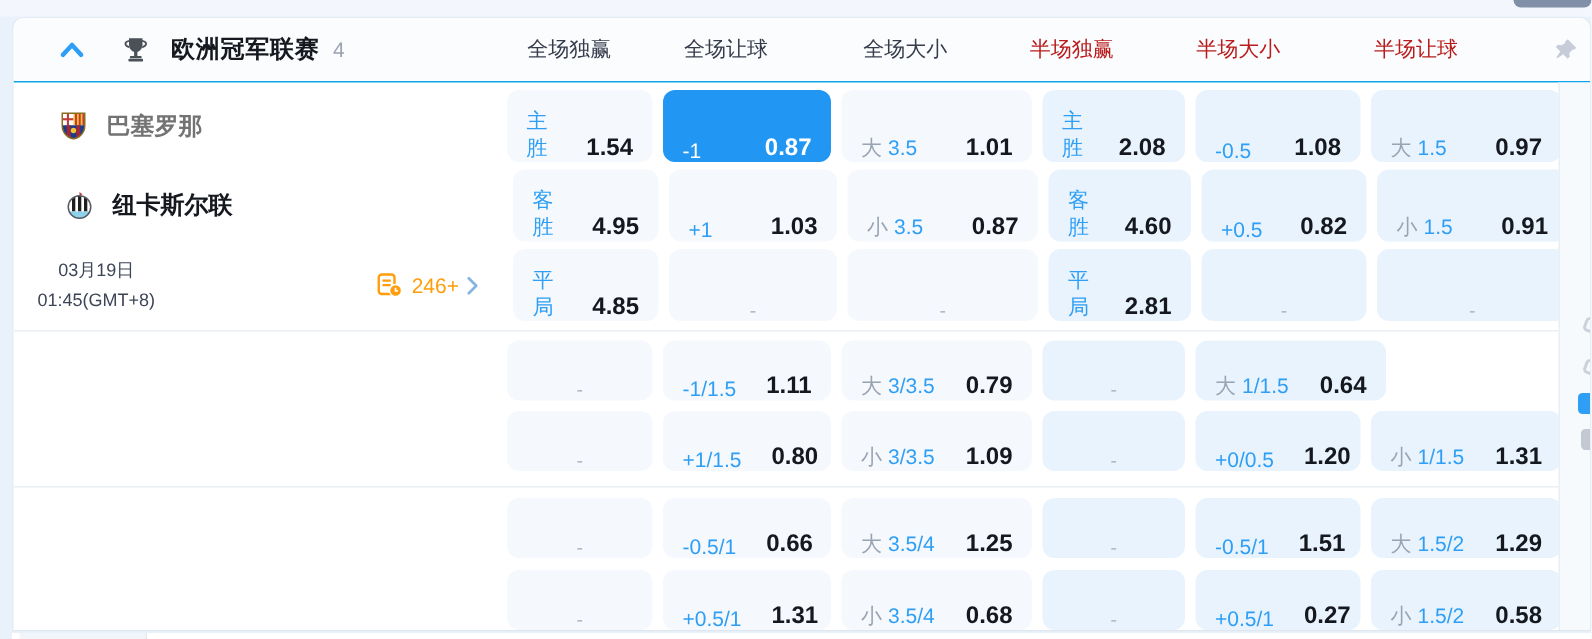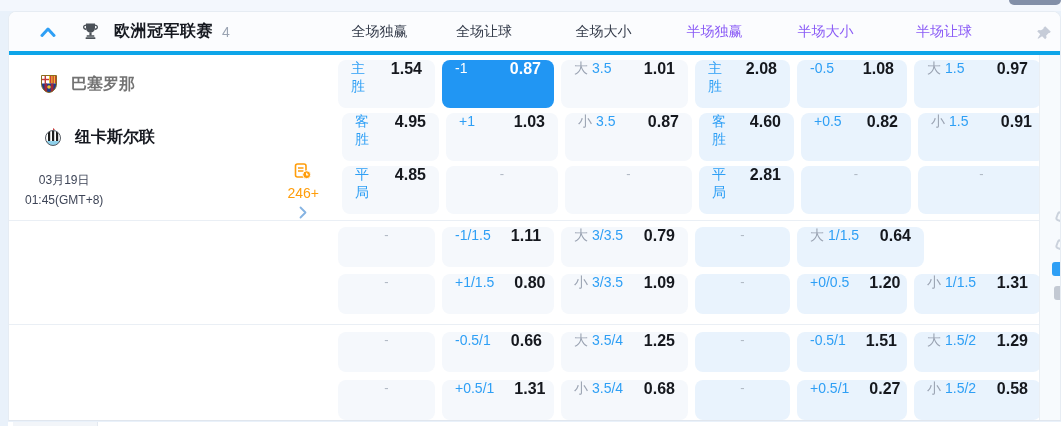--- a/index.html
+++ b/index.html
@@ -6,67 +6,67 @@
   html,body { width:1061px; height:426px; overflow:hidden; }
   body { font-family:"Liberation Sans","DejaVu Sans",sans-serif; background:#E9F1FA; position:relative; }
 
   .top-strip { position:absolute; left:0; top:0; width:1061px; height:11px; background:#F3F7FD; }
   .top-blob { position:absolute; top:0; right:0; width:52px; height:5px; background:#76839F; border-radius:0 0 10px 10px; opacity:.9; }
 
   .card { position:absolute; left:8px; top:11px; right:0; height:410px; background:#fff;
           border:1px solid #E6ECF3; border-bottom:1px solid #E0E6EE; border-radius:8px 8px 0 0; overflow:hidden; }
 
   
-  .lheader { height:43px; display:flex; align-items:center; background:#FBFCFE; border-bottom:4px solid #0ea5e9; position:relative; }
+  .lheader { height:43px; display:flex; align-items:center; background:#FBFCFE; border-bottom:1px solid #0ea5e9; position:relative; }
   .hl { width:322px; flex:none; display:flex; align-items:center; padding-left:30px; }
   .collapse-btn { width:18px; height:18px; display:flex; align-items:center; justify-content:center; cursor:pointer; }
   .trophy { margin-left:24px; display:flex; }
   .ltitle { margin-left:14px; font-size:16px; font-weight:700; color:#15181F; letter-spacing:.5px; }
   .lcount { margin-left:9px; font-size:14px; color:#9AA3B2; }
   .hcell { flex:none; text-align:center; font-size:14px; color:#353C4B; cursor:pointer; }
-  .hcell.hb { color:#8b5cf6; }
+  .hcell.hb { color:#b91c1c; }
   .pin { position:absolute; right:7px; top:11px; width:20px; height:20px; display:flex; align-items:center; justify-content:center; cursor:pointer; }
 
   
   .row { display:flex; align-items:center; }
   .row > * { margin-left:7px; }
   .row > :first-child { margin-left:0; }
   .info { width:322px; flex:none; }
   .c1 { width:97px; } .c2 { width:112px; } .c3 { width:127px; }
   .c4 { width:95px; } .c5 { width:110px; } .c6 { width:127px; }
   .lheader .hc1{width:97px;} .lheader .hc2{width:112px;} .lheader .hc3{width:127px;}
   .lheader .hc4{width:95px;} .lheader .hc5{width:110px;} .lheader .hc6{width:127px;}
 
   .group { padding:5px 0 6px; }
   .group + .group { border-top:1px solid #EAEFF5; }
   .g1 .row { height:48px; } .g1 .row + .row { margin-top:5px; margin-left:4px; }
   .g2 { padding:6px 0 10px; } .g2 .row { height:40px; } .g2 .row + .row { margin-top:7px; margin-left:0; }
   .g3 { padding:7px 0 4px; } .g3 .row { height:40px; } .g3 .row + .row { margin-top:8px; margin-left:0; }
 
   
-  .cell { border-radius:8px; height:100%; display:flex; align-items:flex-start; padding:0 13px; font-size:14px; cursor:pointer;gap:20px; }
+  .cell { border-radius:8px; height:100%; display:flex; align-items:flex-end; padding:0 13px; font-size:14px; cursor:pointer;gap:20px; }
   .cell .l { display:flex; align-items:baseline; gap:4px; color:#2E9FF5; }
   .cell .pre { color:#9AA3B2; font-size:14px; }
   .cell .o { margin-left:auto; font-weight:700; font-size:16px; color:#15181E; }
   .cell .d { flex:1; text-align:center; color:#AEB6C2; font-size:13px; }
   .cell span:empty { display:none; }
   .full { background:#F5F8FC; }
   .half { background:#E9F3FD; }
   .sel  { background:#2196F3; }
   .sel .l, .sel .pre { color:#fff; }
   .sel .o { color:#fff; }
 
   
   .team { display:flex; align-items:center; padding-left:30px; }
   .crest { width:20px; height:20px; flex:none; display:flex; }
   .tname { margin-left:12px; font-size:16px; font-weight:700; color:#15181F; }
   .tname.homeclr { color:#737373; }
   .when { display:flex; align-items:center; justify-content:space-between; padding:0 16px 0 12px; }
   .dt { text-align:center; font-size:12px; color:#3E4557; line-height:20px; }
-  .more { display:flex; align-items:center; gap:5px; cursor:pointer; text-decoration:none;flex-direction:column; }
+  .more { display:flex; align-items:center; gap:5px; cursor:pointer; text-decoration:none; }
   .mtext { font-size:14px; color:#FF9D0A; }
 
   
   .gutter { position:absolute; top:43px; right:0; bottom:0; width:21px; background:#F7FAFD; border-left:1px solid #EAEFF4; }
   .frag { position:absolute; }
   .frag.a { top:200px; right:-6px; width:10px; height:10px; border:2px solid #CBD2DC; border-radius:3px; transform:rotate(20deg); }
   .frag.b { top:228px; right:-6px; width:10px; height:10px; border:2px solid #CBD2DC; border-radius:3px; transform:rotate(20deg); }
   .frag.c { top:250px; right:-4px; width:12px; height:14px; background:#2E9FF5; border-radius:3px; }
   .frag.d { top:274px; right:-4px; width:10px; height:14px; background:#C3C9D3; border-radius:3px; }
 

